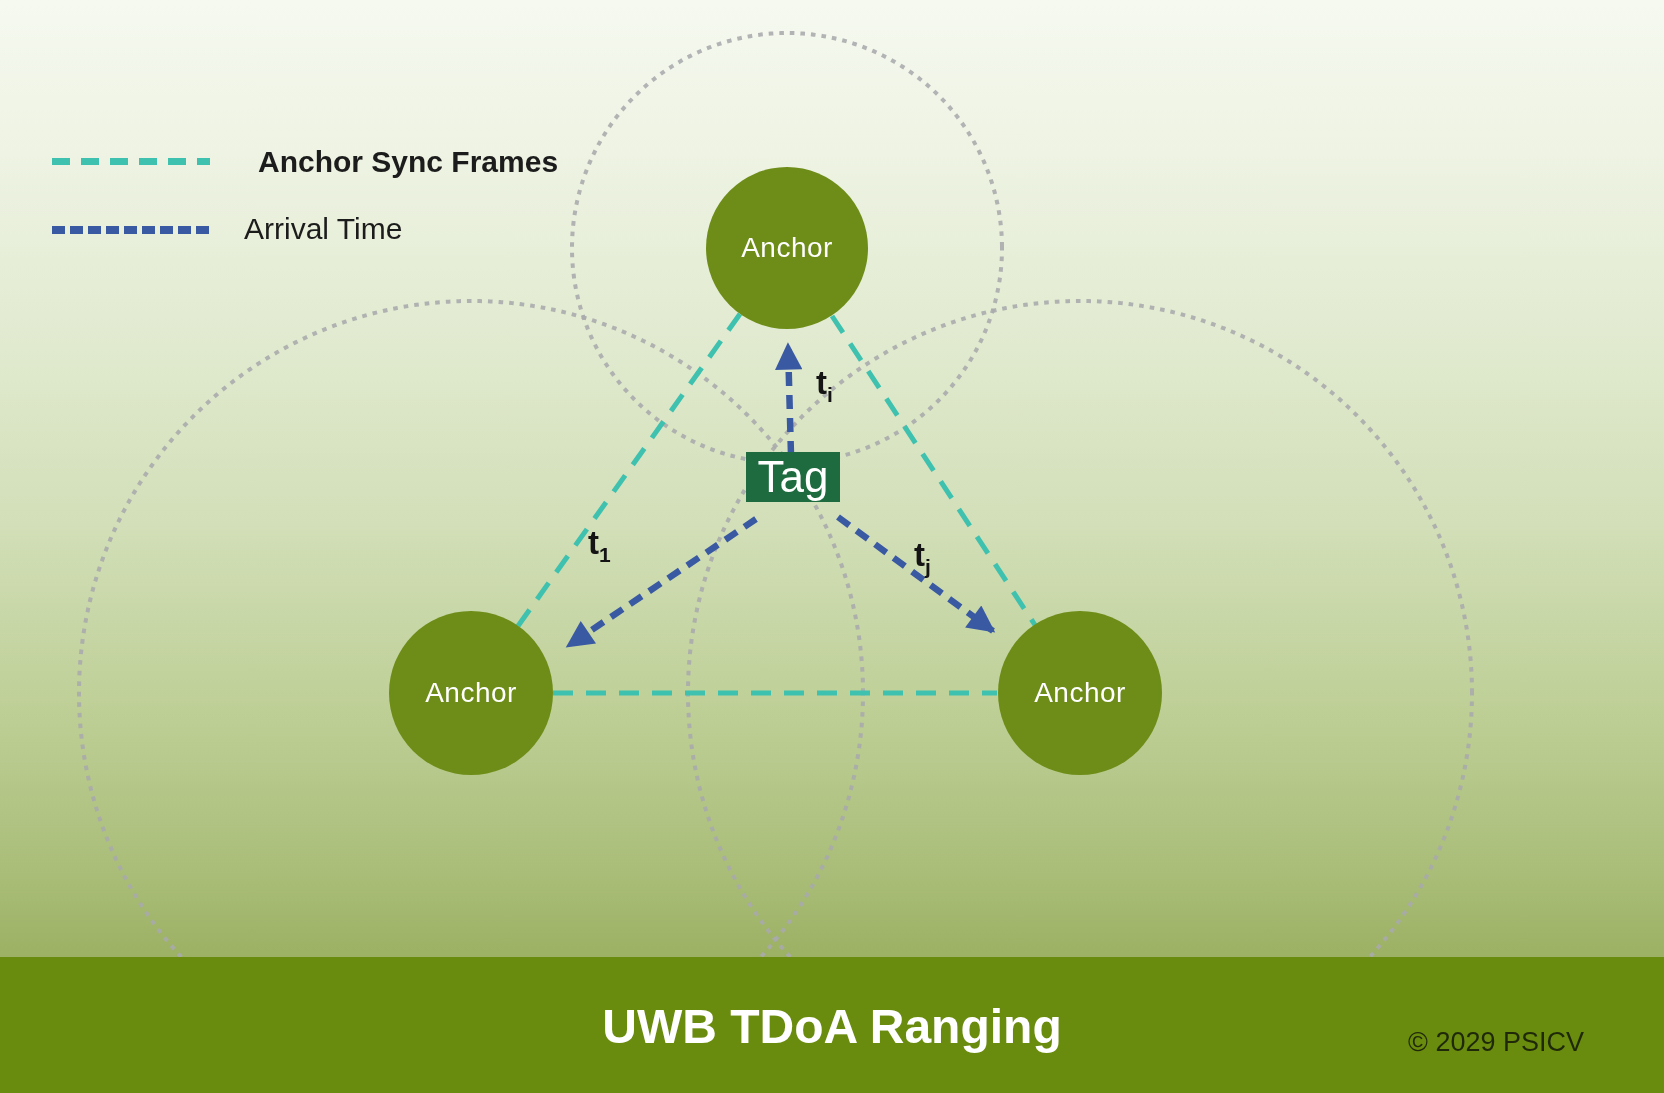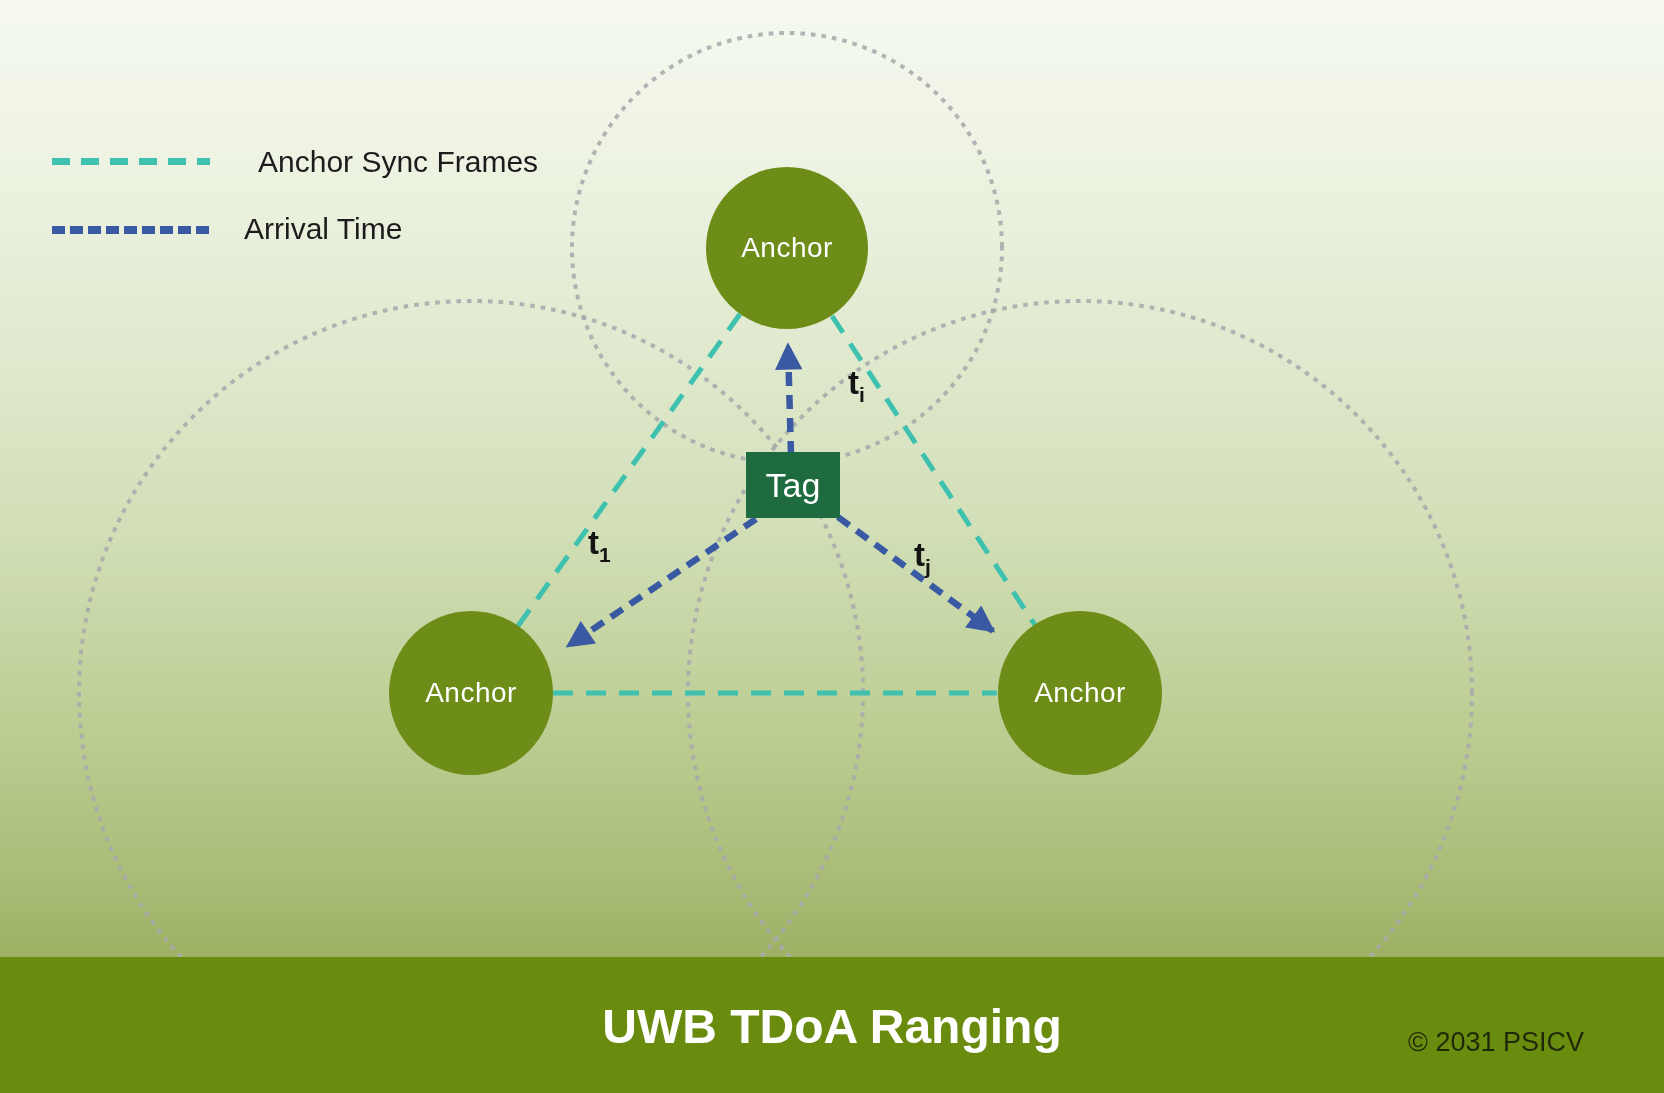--- a/index.html
+++ b/index.html
@@ -22,35 +22,35 @@
   .anchor-node{
     position:absolute;border-radius:50%;
     background:#6d8d18;
     display:flex;align-items:center;justify-content:center;
     color:#ffffff;font-size:28px;letter-spacing:.5px;
   }
   #anchor-top{left:706px;top:167px;width:162px;height:162px;}
   #anchor-left{left:389px;top:611px;width:164px;height:164px;}
   #anchor-right{left:998px;top:611px;width:164px;height:164px;}
   #tag-node{
-    position:absolute;left:746px;top:452px;width:94px;height:66px;
+    position:absolute;left:746px;top:452px;width:94px;height:50px;
     background:#1d6b3e;
     display:flex;align-items:center;justify-content:center;
-    color:#ffffff;font-size:34px;
+    color:#ffffff;font-size:44px;
   }
   
   .time-label{position:absolute;color:#141414;font-weight:bold;font-size:33px;}
   .time-label sub{font-size:21px;}
-  #label-ti{left:848px;top:364px;}
+  #label-ti{left:816px;top:364px;}
   #label-t1{left:588px;top:524px;}
   #label-tj{left:914px;top:536px;}
   
   #legend{position:absolute;left:0;top:0;}
   .legend-label{position:absolute;color:#1c1c1c;font-size:30px;white-space:nowrap;}
-  #legend-label-sync{left:258px;top:145px;}
+  #legend-label-sync{left:258px;top:145px;font-weight:bold;}
   #legend-label-arrival{left:244px;top:212px;text-align:right;}
   #swatch-sync{
     position:absolute;left:52px;top:158px;width:158px;height:7px;
     background:repeating-linear-gradient(90deg,#3fc1af 0 18px,transparent 18px 29px);
   }
   #swatch-arrival{
     position:absolute;left:52px;top:226px;width:162px;height:8px;
     background:repeating-linear-gradient(90deg,#3a59a3 0 13px,transparent 13px 18px);
   }
   
@@ -118,17 +118,17 @@
   <div id="legend">
     <div id="swatch-sync"></div>
     <div class="legend-label" id="legend-label-sync">Anchor Sync Frames</div>
     <div id="swatch-arrival"></div>
     <div class="legend-label" id="legend-label-arrival">Arrival Time</div>
   </div>
 
 
   <div id="footer-bar">
     <div id="footer-title">UWB TDoA Ranging</div>
-    <div id="copyright">© 2031 PSICV</div>
+    <div id="copyright">© 2029 PSICV</div>
     <div id="footer-bottom-edge"></div>
   </div>
 
 </div>
 
 </body></html>

